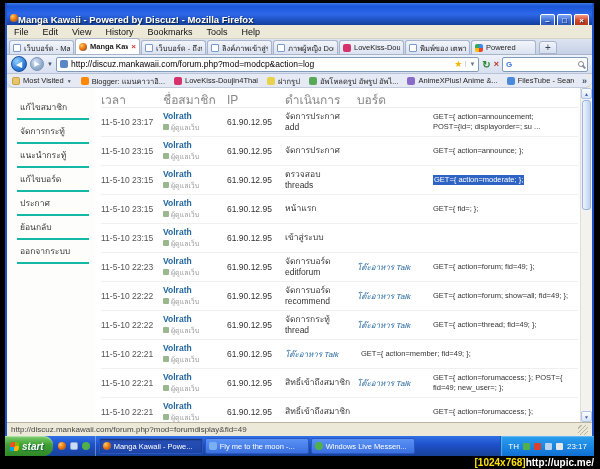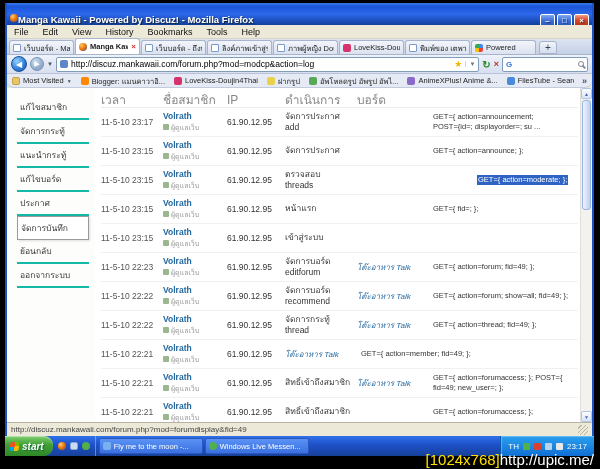--- a/index.html
+++ b/index.html
@@ -91,21 +91,21 @@
   .h3,.c-act  { width:72px; flex:none; }
   .h4,.c-board{ width:76px; flex:none; }
   .h5,.c-other{ flex:1; }
   .c-time { color:#555; }
   .uname { color:#2468a0; font-weight:bold; display:block; line-height:1.2; }
   .urole { color:#999; font-size:7px; display:flex; align-items:center; gap:2px; }
   .role-ico { width:6px; height:6px; background:#9ab78f; border-radius:1px; flex:none; }
   .a1,.a2 { line-height:1.3; }
   .board-link { color:#2468a0; text-decoration:none; font-size:8px;font-style:italic; }
   .c-other { font-size:7.5px; color:#333; line-height:1.35; }
-  .oline.hl { background:#2e63c4; color:#fff; display:inline-block; padding:0 1px;margin-left:44px; }
+  .oline.hl { background:#2e63c4; color:#fff; display:inline-block; padding:0 1px; }
 
   .vscroll { width:12px; flex:none; background:#f3f2ee; border-left:1px solid #e0ded8;
              display:flex; flex-direction:column; }
   .sb-btn { height:11px; flex:none; background:linear-gradient(#fdfefe,#d8e4f8); border:1px solid #b0c4e8;
             border-radius:2px; color:#4868a8; font-size:5px; display:flex; align-items:center;
             justify-content:center; }
   .sb-thumb { height:110px; margin:1px 1px; background:linear-gradient(90deg,#f0f5fd,#bcd0f0);
               border:1px solid #98b4e0; border-radius:3px; }
   .sb-track { flex:1; }
 
@@ -151,21 +151,21 @@
   [data-name="site-favicon"] { background:#5a87c8; }
   [data-name="messenger-icon"] { background:#52b04a; border-radius:50%; }
   [data-name="music-icon"] { background:#7ab0f0; }
   [data-name="show-desktop-icon"] { background:#c8dcf4; border:1px solid #88a8d0; }
   .tray-ico { width:7px; height:7px; border-radius:1px; flex:none; }
   [data-name="antivirus-icon"] { background:#d84030; }
   [data-name="network-icon"] { background:#b8d4f0; }
   [data-name="volume-icon"] { background:#e8e8e8; }
   [data-name="messenger-tray-icon"] { background:#52b04a; }
 
-  .wm { position:absolute; right:6px; bottom:1px; font-size:15px; font-weight:normal; letter-spacing:0; }
+  .wm { position:absolute; right:6px; bottom:1px; font-size:10px; font-weight:bold; letter-spacing:0; }
   .wm-res { color:#ffe000; }
   .wm-url { color:#fff; }
 </style>
 </head>
 <body>
 
 <div class="screen" data-name="desktop">
   <div class="window" data-name="firefox-window">
 
     <div class="titlebar" data-name="window-titlebar">
@@ -304,23 +304,20 @@
   </div>
           <div class="side-item" data-name="sidebar-item">
     <span class="side-label">แนะนำกระทู้</span>
   </div>
           <div class="side-item" data-name="sidebar-item">
     <span class="side-label">แก้ไขบอร์ด</span>
   </div>
           <div class="side-item" data-name="sidebar-item">
     <span class="side-label">ประกาศ</span>
   </div>
-          <div class="side-item sel" data-name="sidebar-item">
-    <span class="side-label">จัดการบันทึก</span>
-  </div>
           <div class="side-item" data-name="sidebar-item">
     <span class="side-label">ย้อนกลับ</span>
   </div>
           <div class="side-item" data-name="sidebar-item">
     <span class="side-label">ออกจากระบบ</span>
   </div>
         </div>
 
       <div class="main" data-name="log-table">
         <div class="thead" data-name="log-header">
@@ -577,20 +574,24 @@
     <div class="startbtn" data-name="start-button">
       <span class="winflag" data-name="windows-logo-icon"></span>
       <span data-name="start-label">start</span>
     </div>
     <div class="quick" data-name="quick-launch">
       <span class="ico" data-name="firefox-icon"></span>
       <span class="ico" data-name="show-desktop-icon"></span>
       <span class="ico" data-name="messenger-icon"></span>
     </div>
     <div class="tasks" data-name="taskbar-tasks">
+        <div class="task active" data-name="taskbar-button">
+    <span class="ico task-ico" data-name="firefox-icon"></span>
+    <span class="task-label">Manga Kawaii - Powe...</span>
+  </div>
         <div class="task" data-name="taskbar-button">
     <span class="ico task-ico" data-name="music-icon"></span>
     <span class="task-label">Fly me to the moon -...</span>
   </div>
         <div class="task" data-name="taskbar-button">
     <span class="ico task-ico" data-name="messenger-icon"></span>
     <span class="task-label">Windows Live Messen...</span>
   </div>
       </div>
     <div class="tray" data-name="system-tray">

